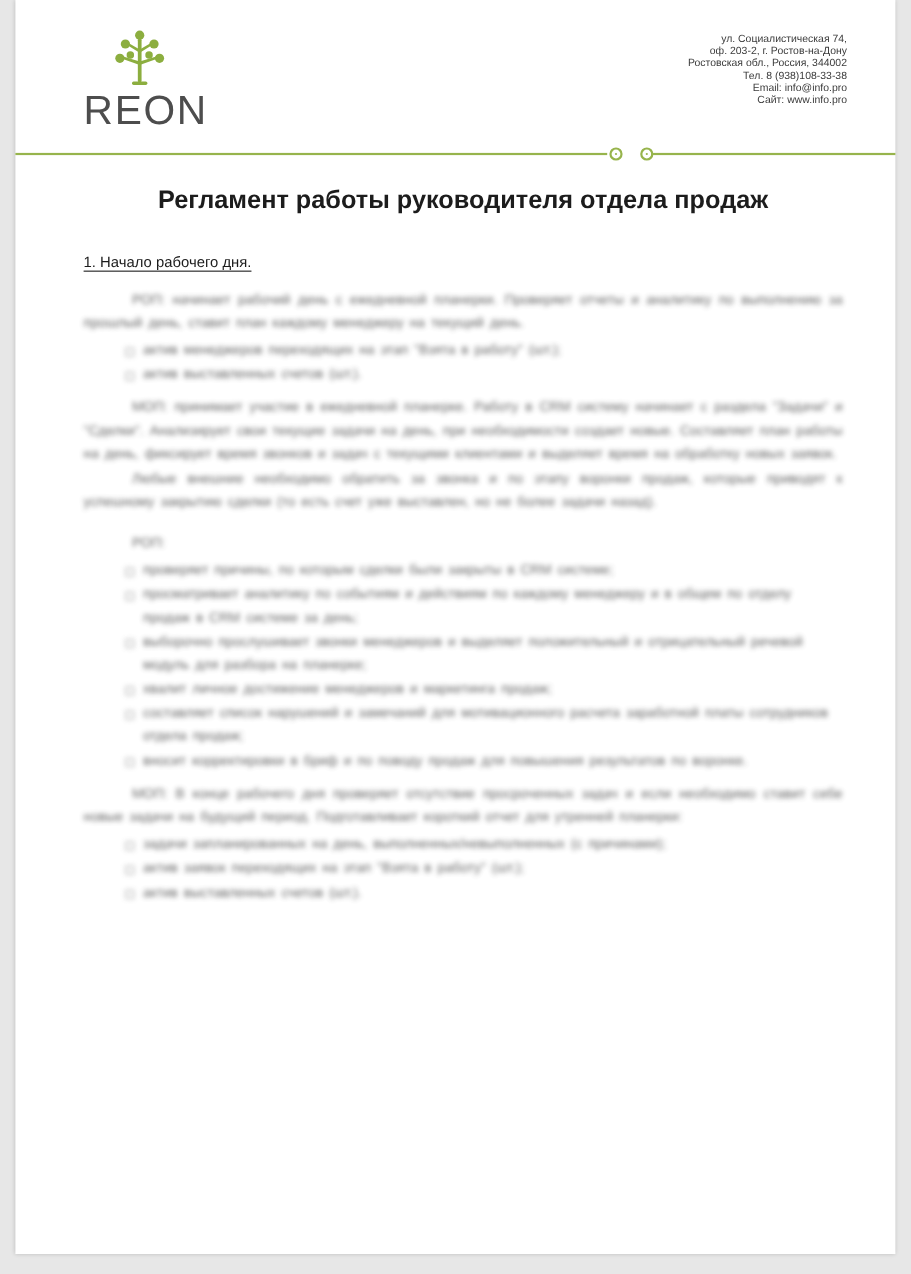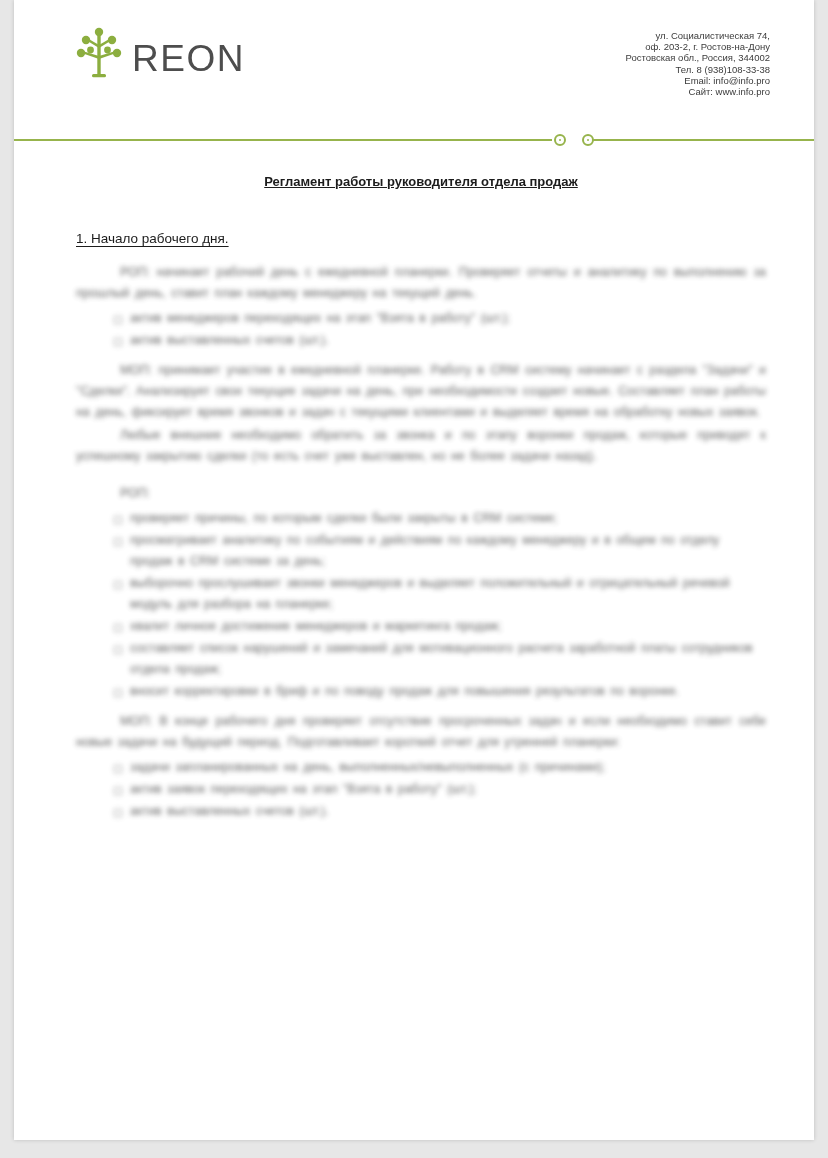--- a/index.html
+++ b/index.html
@@ -30,21 +30,22 @@
     position: absolute;
     left: 0; top: 0;
     width: 800px;
     height: 134px;
   }
   .logo-wrap {
     position: absolute;
     left: 62px;
     top: 26px;
     display: flex;
-    align-items: flex-end;
+    align-items: center;
+    flex-direction: column;
   }
   .logo-mark {
     width: 46px;
     height: 52px;
     margin-right: 10px;
     flex: none;
   }
   .logo-text-block {
     padding-top: 4px;
   }
@@ -116,26 +117,25 @@
 
   
   .doc-body {
     position: absolute;
     left: 62px;
     top: 156px;
     width: 690px;
   }
   .doc-title {
     text-align: center;
-    font-size: 13px;
+    font-size: 23px;
     font-weight: bold;
     color: #1c1c1c;
     line-height: 27px;
     margin: 12px 0 0 0;
-    text-decoration: underline;
   }
   .section-heading {
     margin-top: 36px;
     font-size: 13.5px;
     font-weight: normal;
     color: #1c1c1c;
     text-decoration: underline;
     text-underline-offset: 3px;
   }
   

